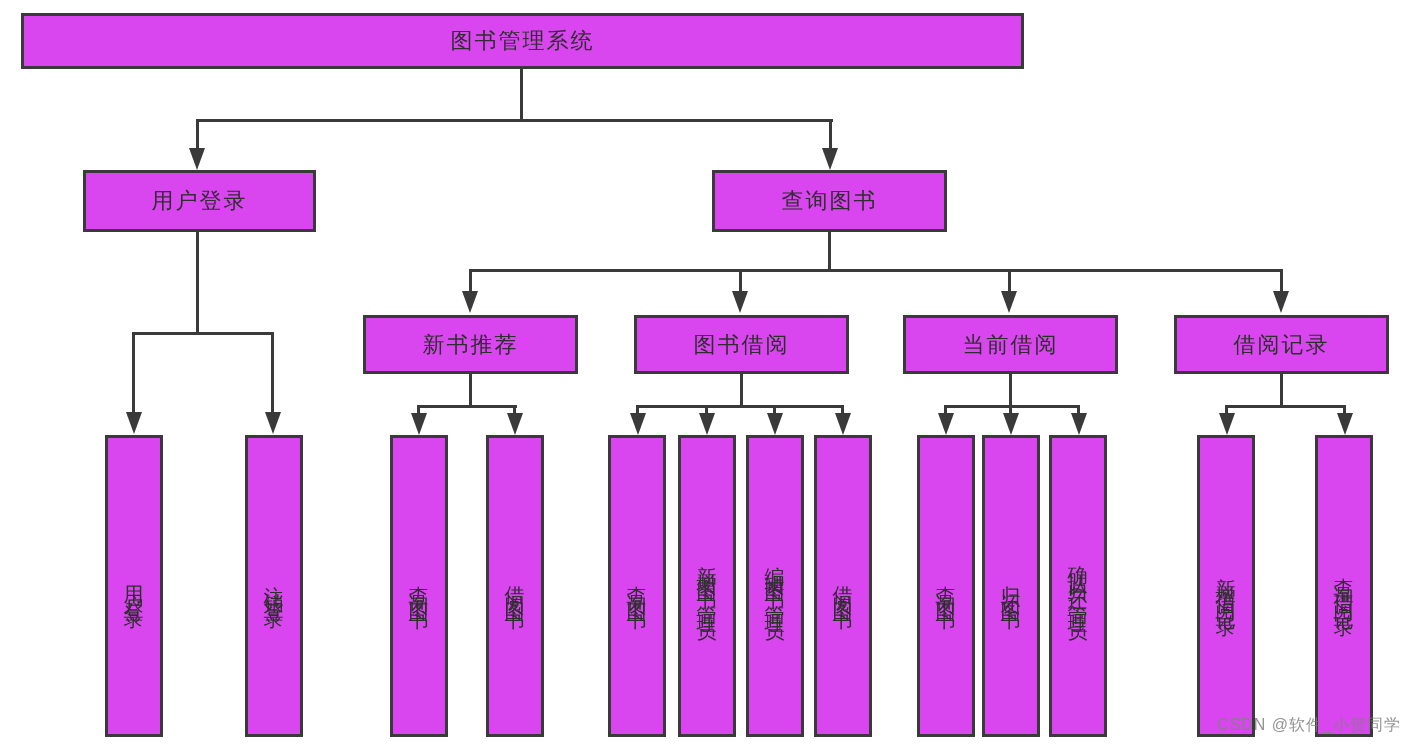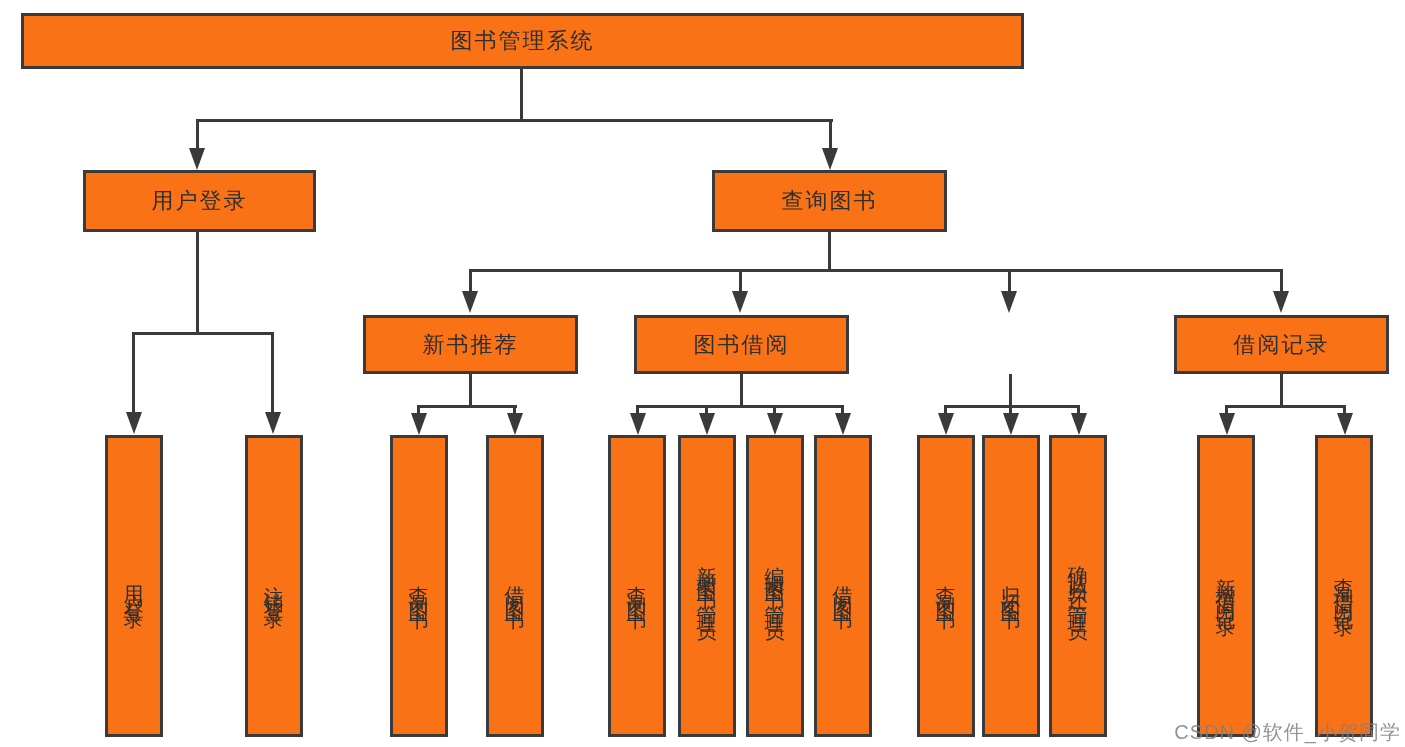--- a/index.html
+++ b/index.html
@@ -12,21 +12,21 @@
     position: relative;
     width: 1405px;
     height: 747px;
     background: #ffffff;
     overflow: hidden;
   }
   .node {
     position: absolute;
     box-sizing: border-box;
     border: 3px solid #3a3a3a;
-    background: #f97316;
+    background: #d946ef;
     display: flex;
     align-items: center;
     justify-content: center;
     color: #2e2e2e;
     font-size: 22px;
     letter-spacing: 2px;
     white-space: nowrap;
   }
   .node.leaf {
     writing-mode: vertical-rl;
@@ -45,22 +45,22 @@
     position: absolute;
     width: 0;
     height: 0;
     border-left: 8px solid transparent;
     border-right: 8px solid transparent;
     border-top: 22px solid #3a3a3a;
   }
   .watermark {
     position: absolute;
     right: 4px;
-    bottom: 1px;
-    font-size: 20px;
+    bottom: 11px;
+    font-size: 16px;
     color: rgba(128, 128, 128, 0.85);
     letter-spacing: 1px;
     z-index: 10;
     white-space: nowrap;
     margin-top: 7px;
   }
 </style>
 </head>
 <body>
 
@@ -91,20 +91,21 @@
   <div class="arrowhead" style="left:462px; top:291px;"></div>
   <div class="vline" style="left:739px; top:269px; height:23px;"></div>
   <div class="arrowhead" style="left:732px; top:291px;"></div>
   <div class="vline" style="left:1008px; top:269px; height:23px;"></div>
   <div class="arrowhead" style="left:1001px; top:291px;"></div>
   <div class="vline" style="left:1280px; top:269px; height:23px;"></div>
   <div class="arrowhead" style="left:1273px; top:291px;"></div>
 
   <div class="node" style="left:634px; top:315px; width:215px; height:59px;">图书借阅</div>
   <div class="node" style="left:363px; top:315px; width:215px; height:59px;">新书推荐</div>
+  <div class="node" style="left:903px; top:315px; width:215px; height:59px;">当前借阅</div>
   <div class="node" style="left:1174px; top:315px; width:215px; height:59px;">借阅记录</div>
 
   <div class="vline" style="left:469px; top:374px; height:34px;"></div>
   <div class="hline" style="left:417px; top:405px; width:100px;"></div>
   <div class="vline" style="left:417px; top:405px; height:10px;"></div>
   <div class="arrowhead" style="left:411px; top:413px;"></div>
   <div class="vline" style="left:513px; top:405px; height:10px;"></div>
   <div class="arrowhead" style="left:507px; top:413px;"></div>
 
   <div class="vline" style="left:740px; top:374px; height:34px;"></div>

